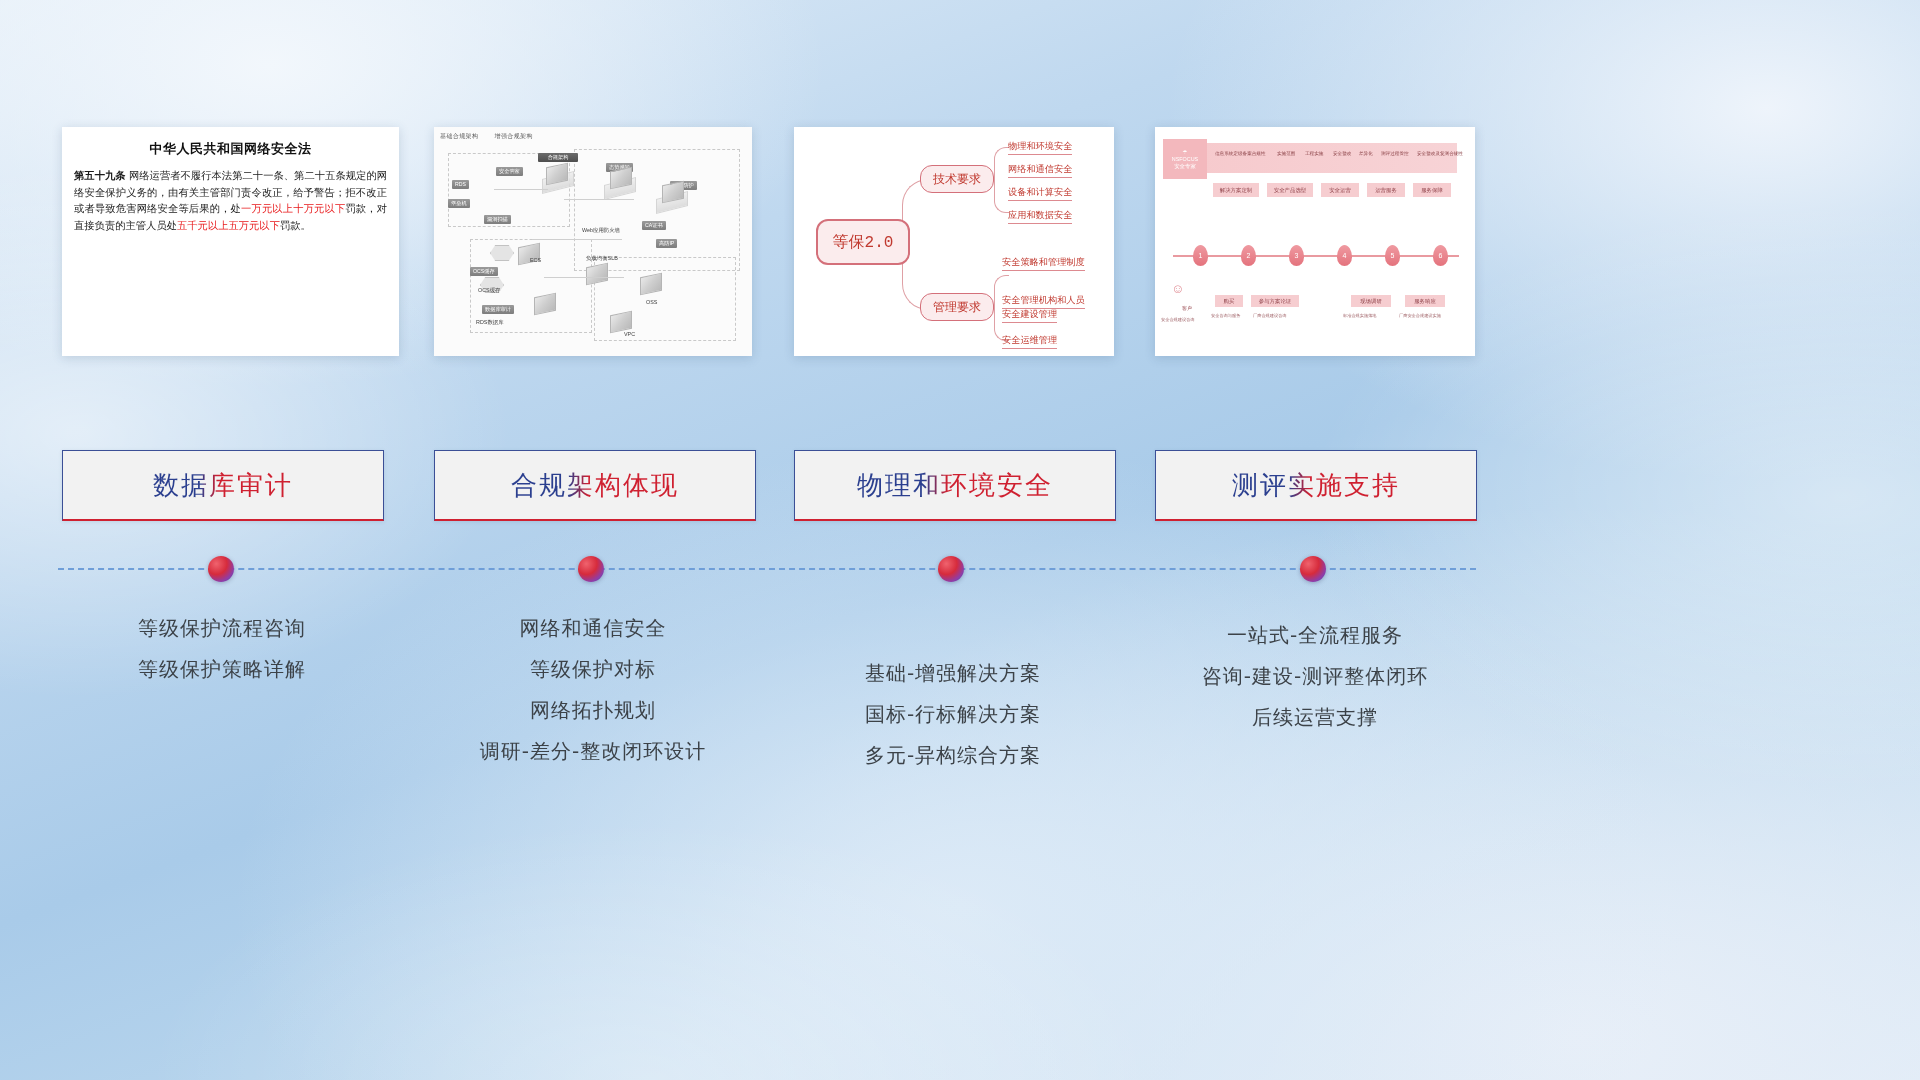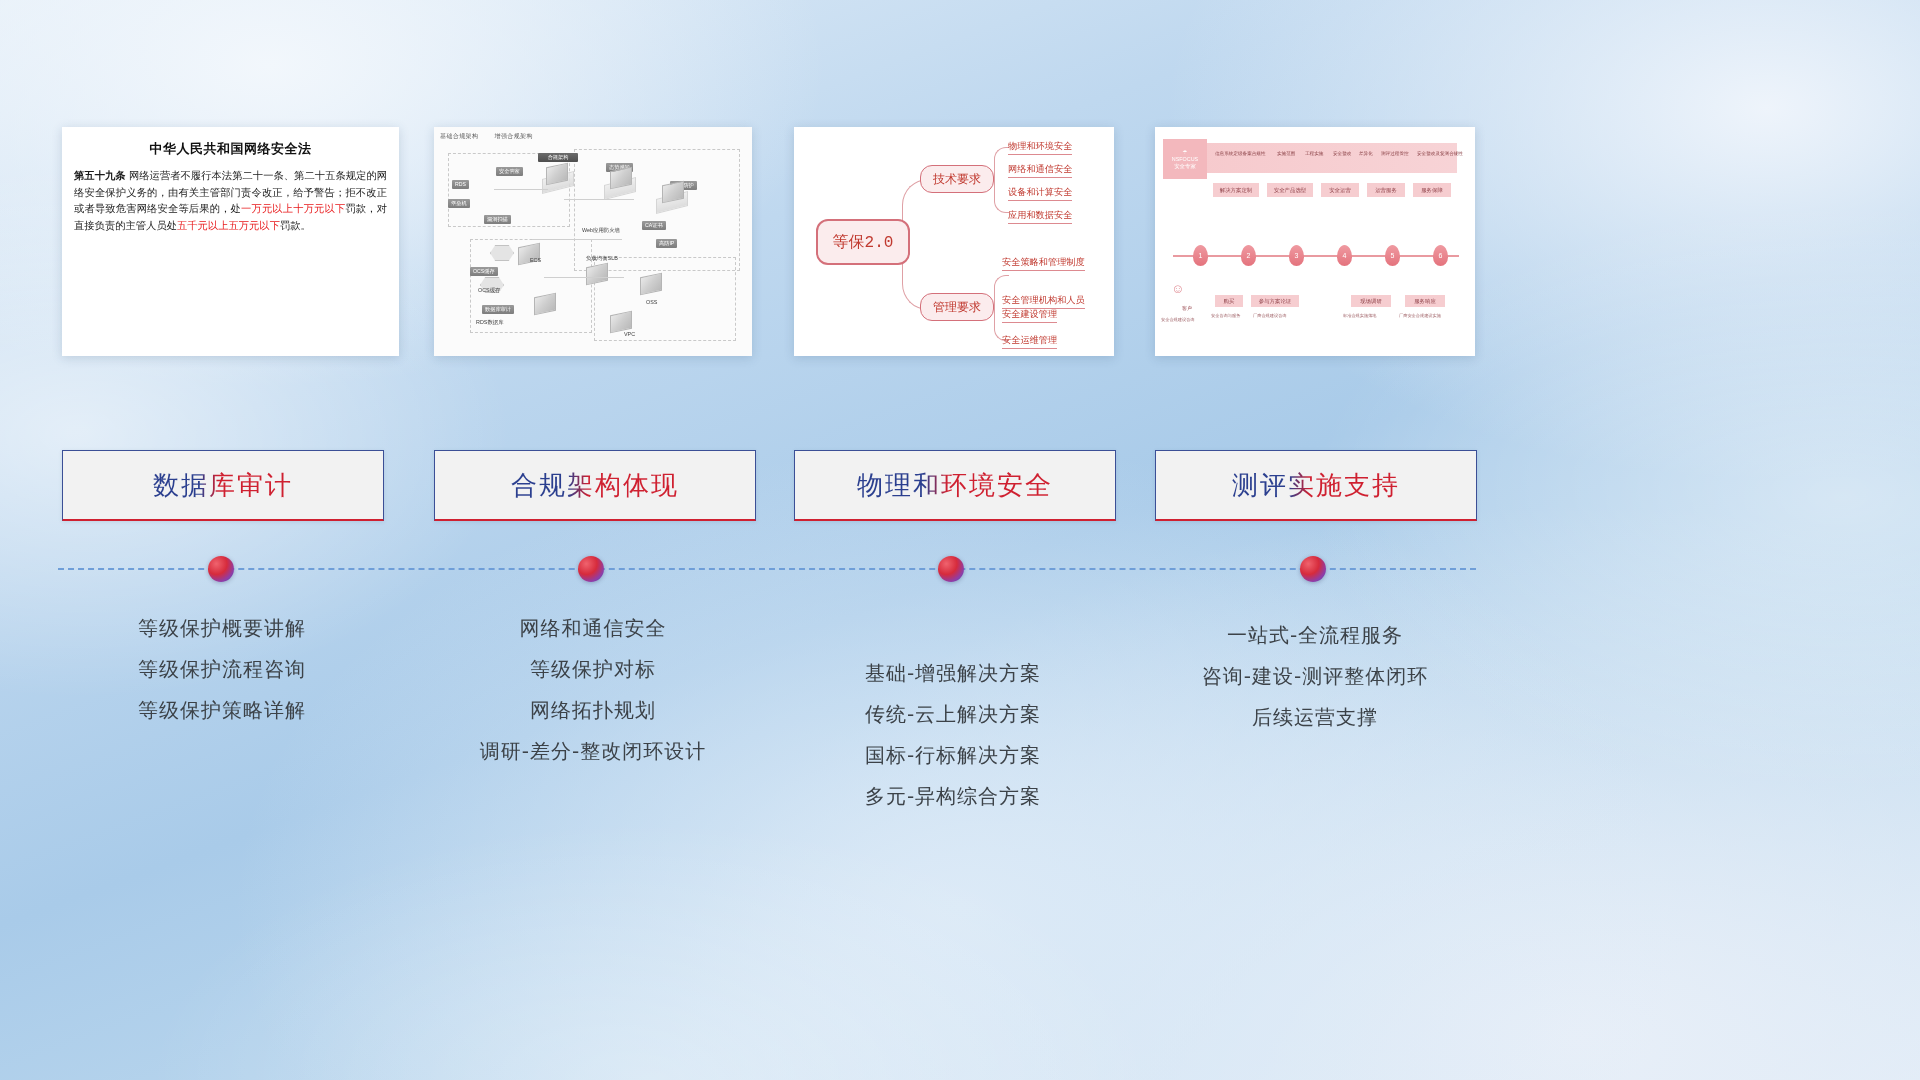--- a/index.html
+++ b/index.html
@@ -277,33 +277,31 @@
   <span>测评实施支持</span>
 </div>
 
 <div class="tl-line"></div>
 <div class="dot" id="dot1"></div>
 <div class="dot" id="dot2"></div>
 <div class="dot" id="dot3"></div>
 <div class="dot" id="dot4"></div>
 
 <div class="list" id="list1">
-  <div>等级保护概要讲解</div>
   <div>等级保护流程咨询</div>
   <div>等级保护策略详解</div>
 </div>
 <div class="list" id="list2">
   <div>网络和通信安全</div>
   <div>等级保护对标</div>
   <div>网络拓扑规划</div>
   <div>调研-差分-整改闭环设计</div>
 </div>
 <div class="list" id="list3">
   <div>基础-增强解决方案</div>
-  <div>传统-云上解决方案</div>
   <div>国标-行标解决方案</div>
   <div>多元-异构综合方案</div>
 </div>
 <div class="list" id="list4" style="top:615px;">
   <div>一站式-全流程服务</div>
   <div>咨询-建设-测评整体闭环</div>
   <div>后续运营支撑</div>
 </div>
 
 </body></html>

